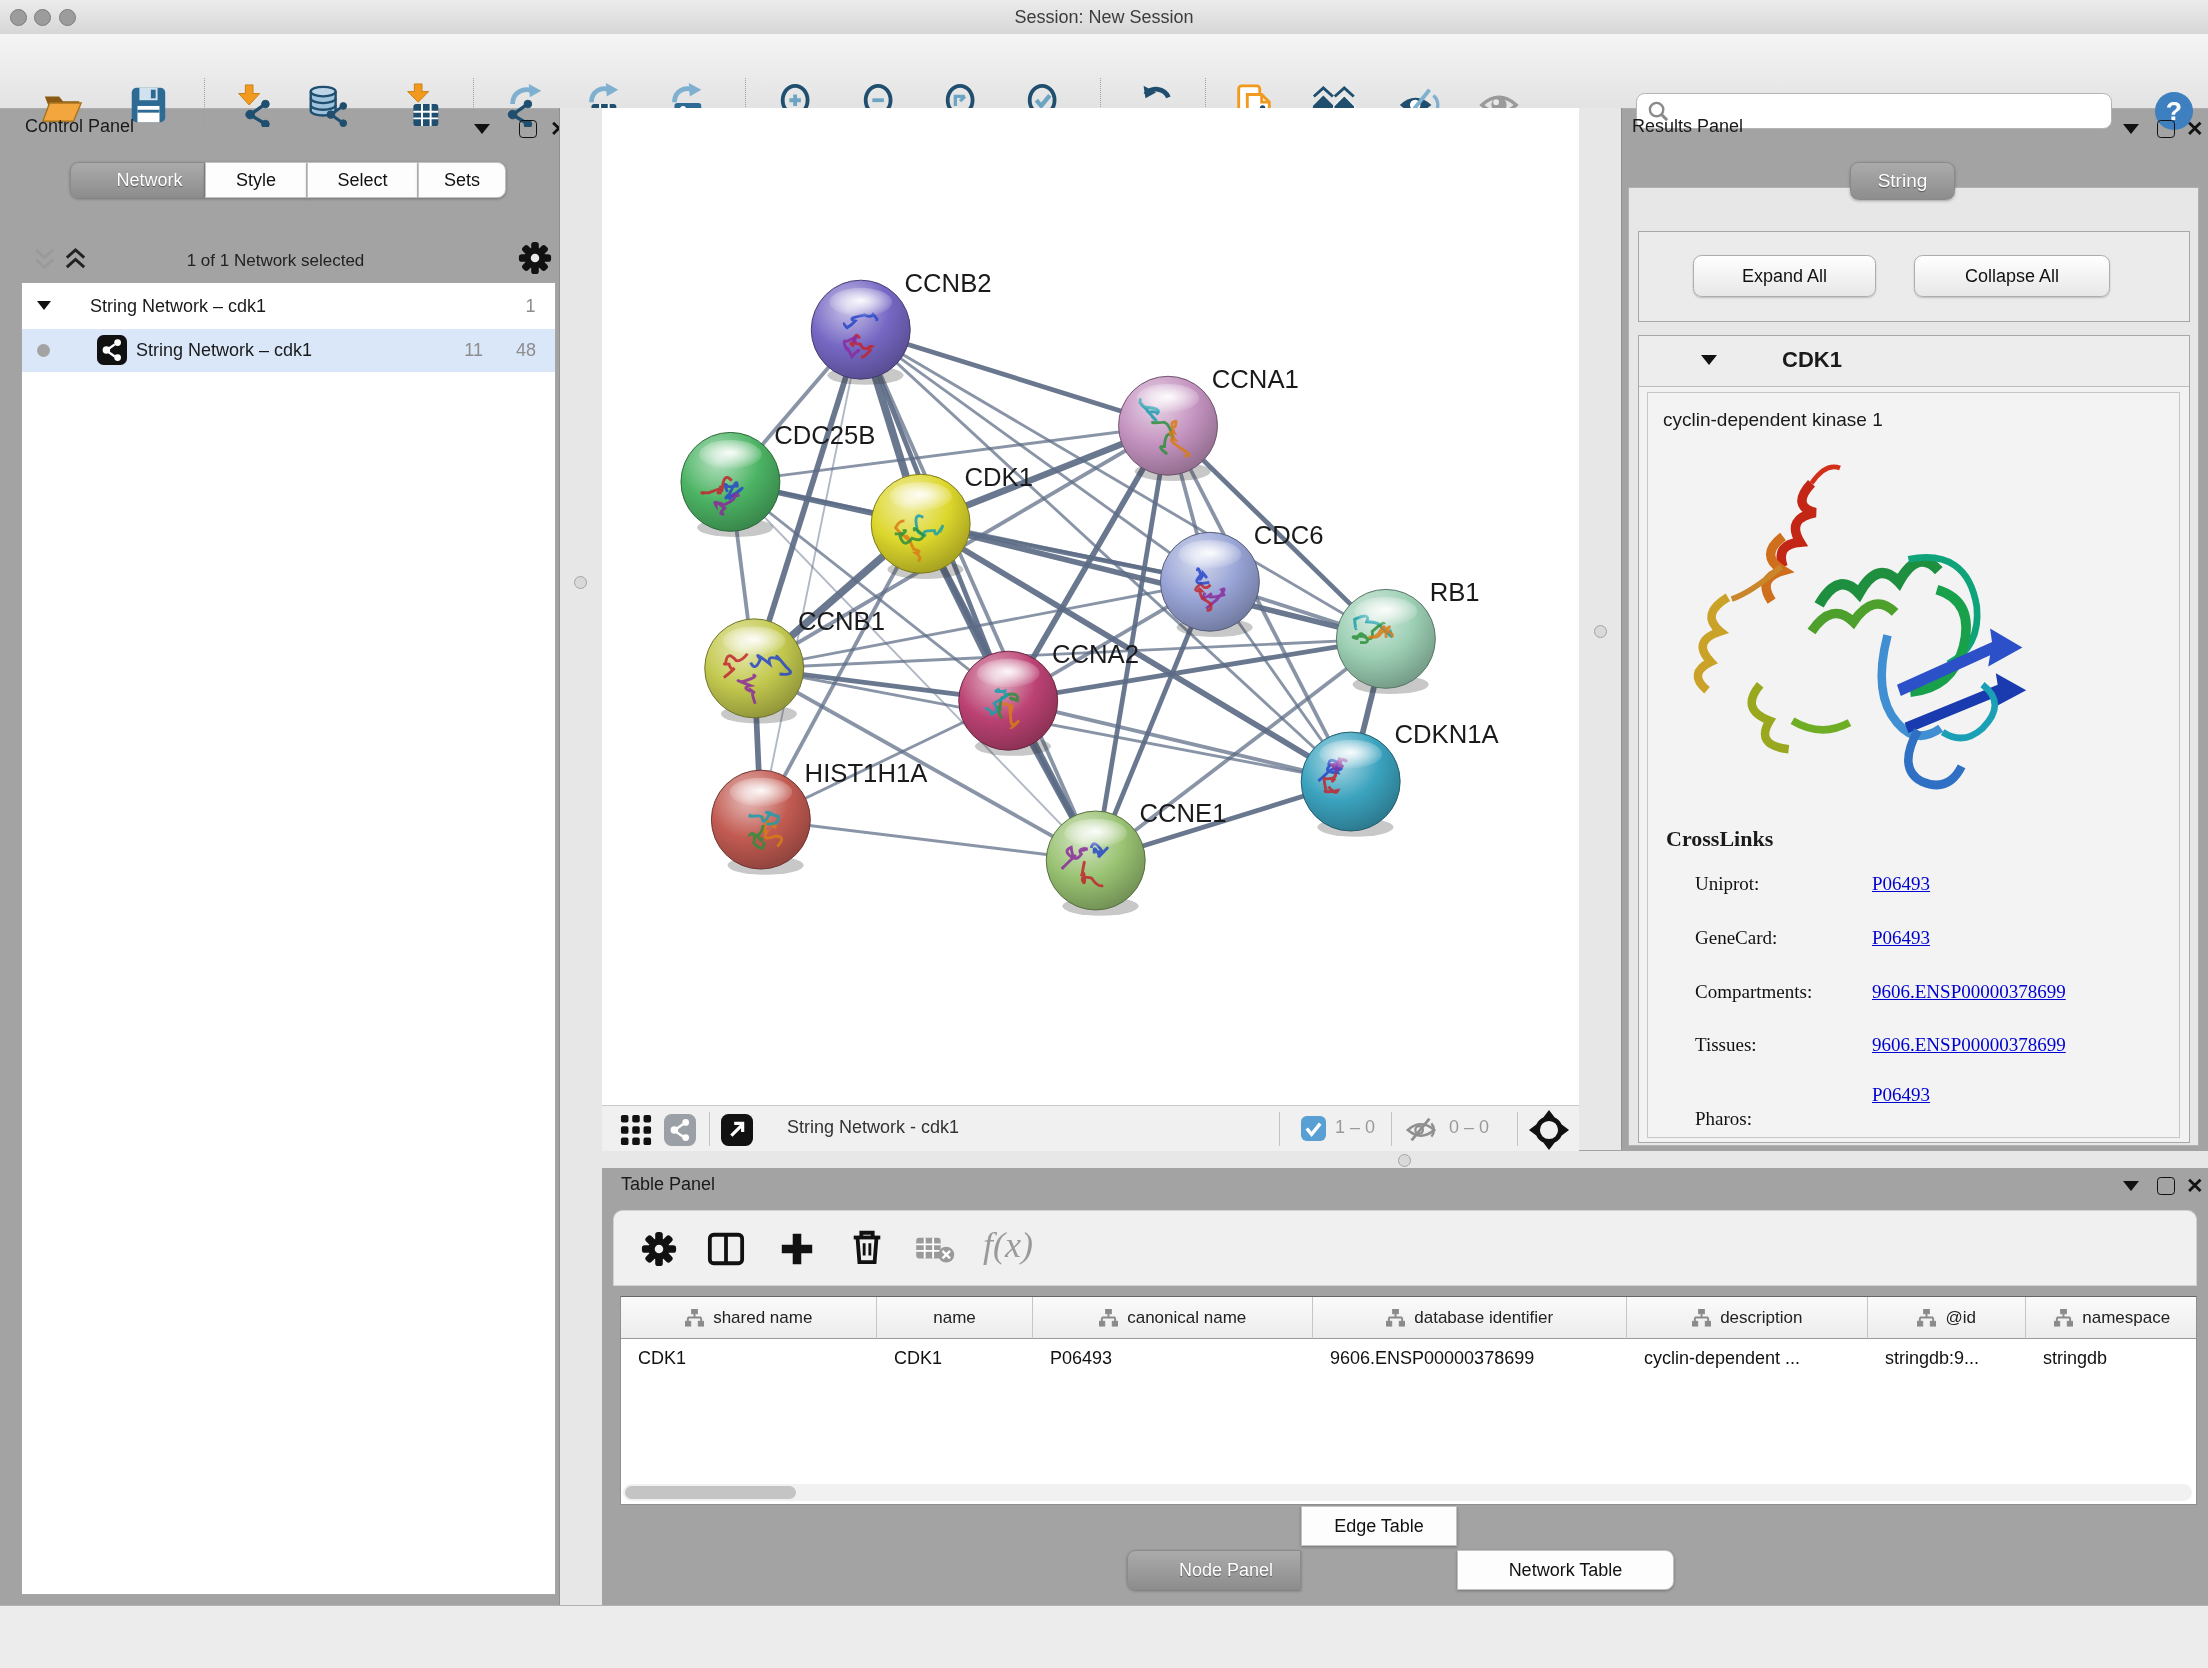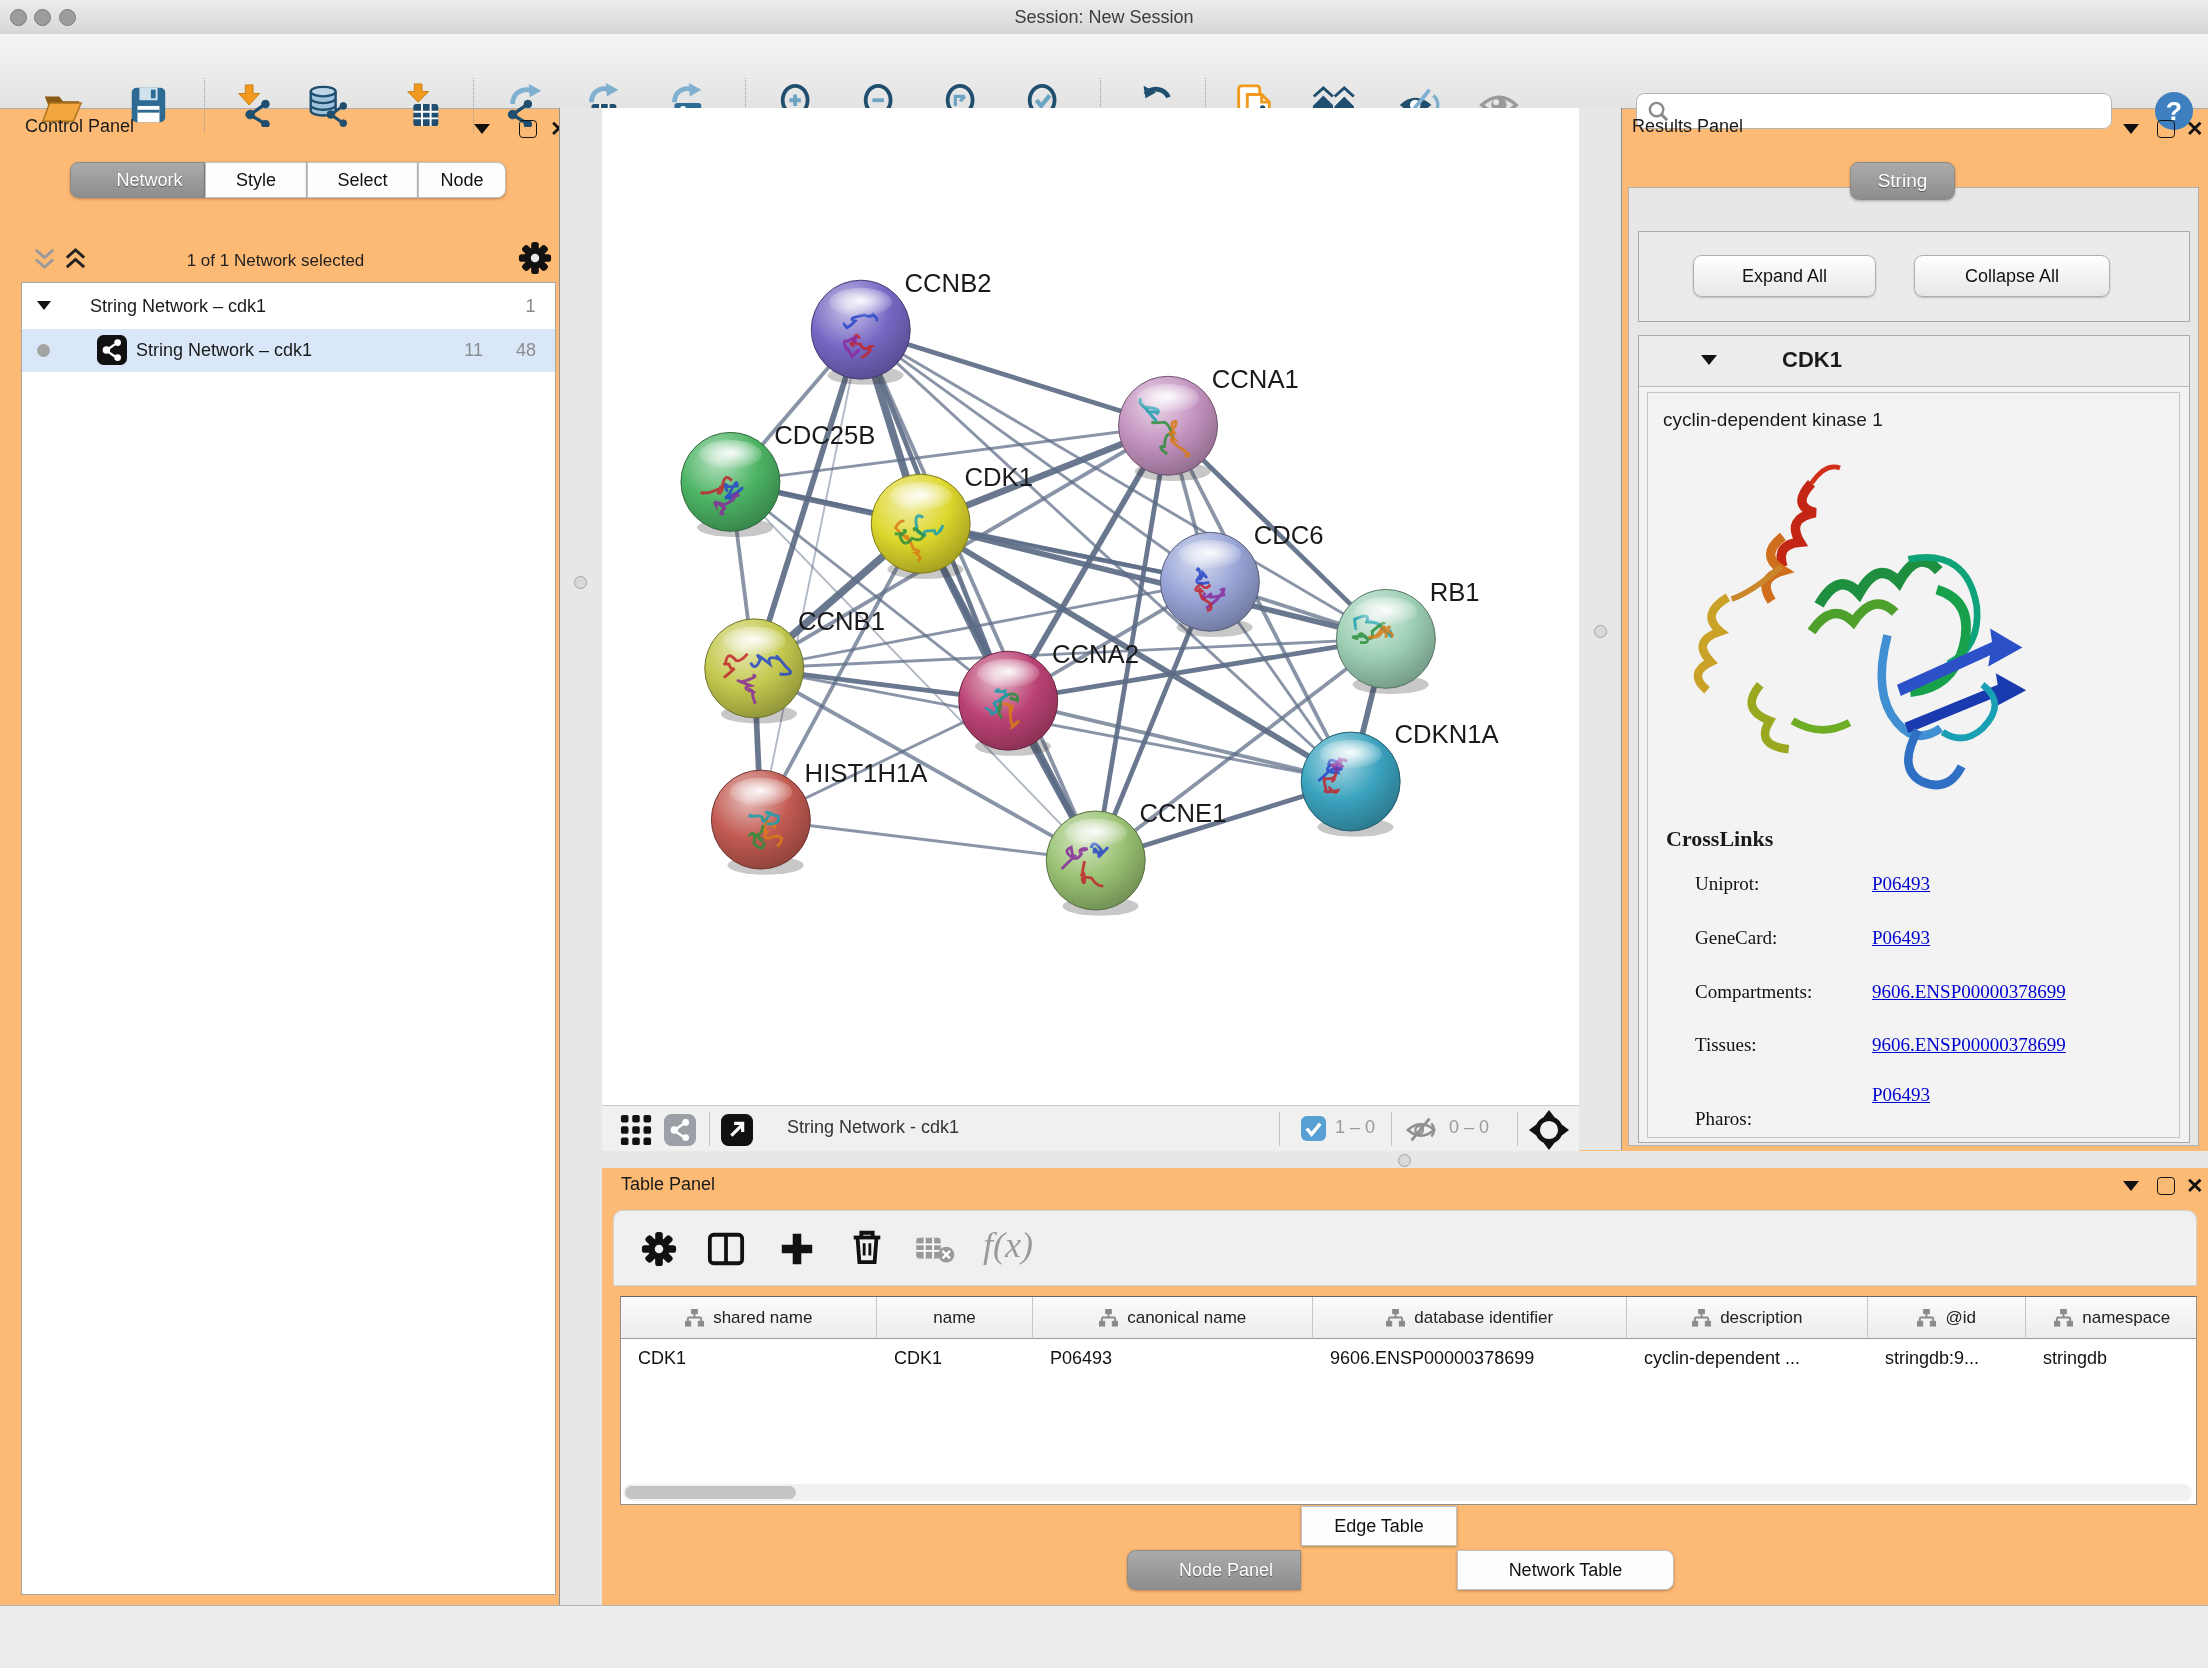--- a/index.html
+++ b/index.html
@@ -1,16 +1,16 @@
 <!DOCTYPE html>
 <html style="font-size:15px"><head>
 <meta charset="utf-8">
 <style>
   html,body{margin:0;padding:0;background:#d0d0d0;}
-  #app{position:relative;width:2208px;height:1668px;background:#fdba74;overflow:hidden;
+  #app{position:relative;width:2208px;height:1668px;background:#a3a3a3;overflow:hidden;
        font-family:"Liberation Sans",sans-serif;color:#1a1a1a;}
   .abs{position:absolute;}
   
   #titlebar{left:0;top:0;width:2208px;height:34px;background:linear-gradient(#ececec,#d6d6d6);
             border-bottom:1px solid #b3b3b3;}
   .tl-circle{width:15px;height:15px;border-radius:50%;background:#9c9c9c;border:1px solid #7c7c7c;top:8.6px;}
   #win-title{width:2208px;top:6.7px;text-align:center;font-size:18px;color:#3c3c3c;}
   
   #toolbar{left:0;top:34px;width:2208px;height:74px;background:linear-gradient(#f4f4f4,#e3e3e3);
            border-bottom:1.9px solid #aeaeae;}
@@ -255,21 +255,21 @@
   </div>
 
   <div class="abs panel-title" style="left:25px;top:116px">Control Panel</div>
   <div class="abs tri-down" style="left:474px;top:124px"></div>
   <div class="abs hdr-sq" style="left:519px;top:120px"></div>
   <div class="abs hdr-x" style="left:550px;top:120px">✕</div>
   <div id="ctl-tabs">
       <div class="tab active first" style="left: 70px; top: 162px; width: 135px; height: 36px;">Network</div>
       <div class="tab" style="left: 205px; top: 162px; width: 102px; height: 36px;">Style</div>
       <div class="tab" style="left: 307px; top: 162px; width: 111px; height: 36px;">Select</div>
-      <div class="tab last" style="left: 418px; top: 162px; width: 88px; height: 36px;">Node</div>
+      <div class="tab last" style="left: 418px; top: 162px; width: 88px; height: 36px;">Sets</div>
     </div>
 
   <div class="abs" style="left:32px;top:247px">
     <svg width="25" height="25" viewBox="0 0 26 26">
         <path d="M4 3l9 8 9-8M4 13l9 8 9-8" stroke="#9a9a9a" stroke-width="3" fill="none"></path>
       </svg>
   </div>
   <div class="abs" style="left:63px;top:247px">
     <svg width="25" height="25" viewBox="0 0 26 26">
         <path d="M4 11l9-8 9 8M4 21l9-8 9 8" stroke="#222" stroke-width="3" fill="none"></path>

